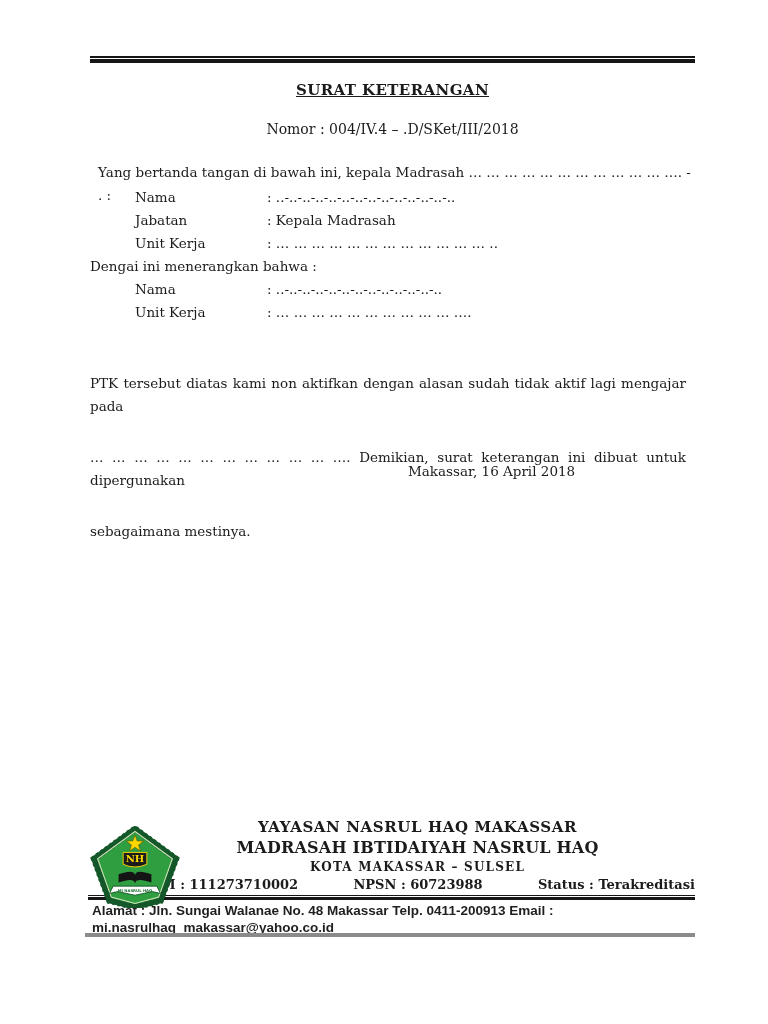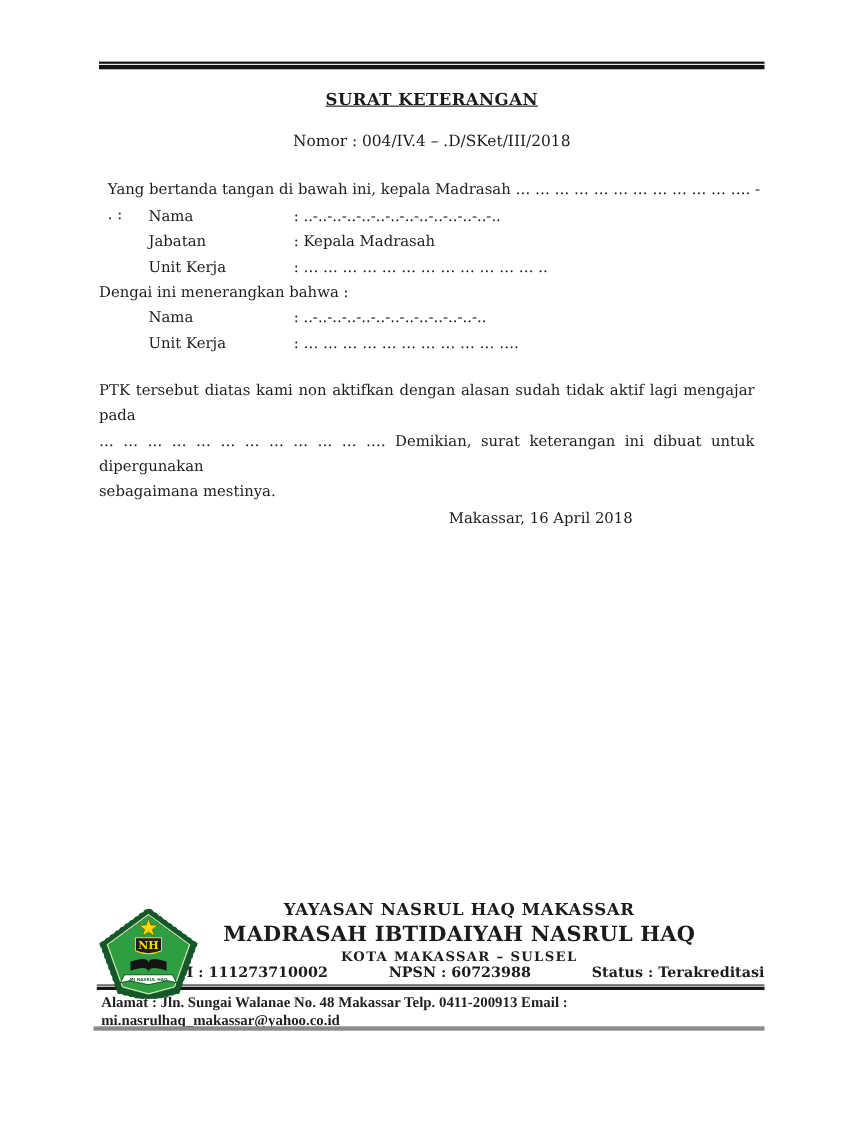--- a/index.html
+++ b/index.html
@@ -18,36 +18,36 @@
   .doc-title { font-size:15px; font-weight:bold; letter-spacing:.4px;
     text-decoration:underline; display:inline-block; }
   .doc-number { font-size:14px; margin-top:22px; }
 
   .body-text { font-size:13.5px; line-height:23px; }
   .intro { left:98px; top:161px; width:600px; }
   .frow-label { left:135px; width:130px; }
   .frow-value { left:267px; width:420px; }
   .middle-line { left:90px; width:600px; }
   .paragraph { left:90px; top:344px; width:596px; }
-  .paragraph .jline { text-align:justify; text-align-last:justify; }
+  .paragraph .jline { text-align:justify; text-align-last:justify;margin-top:28px; }
   .paragraph .jline.last { text-align:left; text-align-last:left; }
 
   .signature { left:408px; top:460px; width:280px; }
 
   
   .lh-center { left:140px; top:818px; width:555px; text-align:center; }
   .lh-line1 { font-size:15px; font-weight:bold; letter-spacing:.6px; }
-  .lh-line2 { font-size:19px; font-weight:bold; letter-spacing:.2px; margin-top:2px; }
+  .lh-line2 { font-size:16px; font-weight:bold; letter-spacing:.2px; margin-top:2px; }
   .lh-line3 { font-size:12px; font-weight:bold; letter-spacing:1.2px; margin-top:3px; }
   .lh-stats { left:140px; top:877px; width:555px; display:flex;
     justify-content:space-between; font-size:13px; font-weight:bold; }
   .rule-footer { left:88px; top:895px; width:607px; height:1px;
     border-top:1px solid #161616; border-bottom:3px solid #161616; }
   .addr { left:92px; top:902px; width:600px;
-    font-family:Liberation Serif, serif;
+    font-family:Liberation Sans, sans-serif;
     font-weight:bold; font-size:13.5px; line-height:17px; color:#1f1f1f; }
   .rule-gray { left:85px; top:933px; width:610px; height:4px; background:#8b8b8b; }
 
   .logo { left:88px; top:826px; width:94px; height:82px; z-index:3; }
 </style>
 </head>
 <body>
 
 <div class="page">
 

